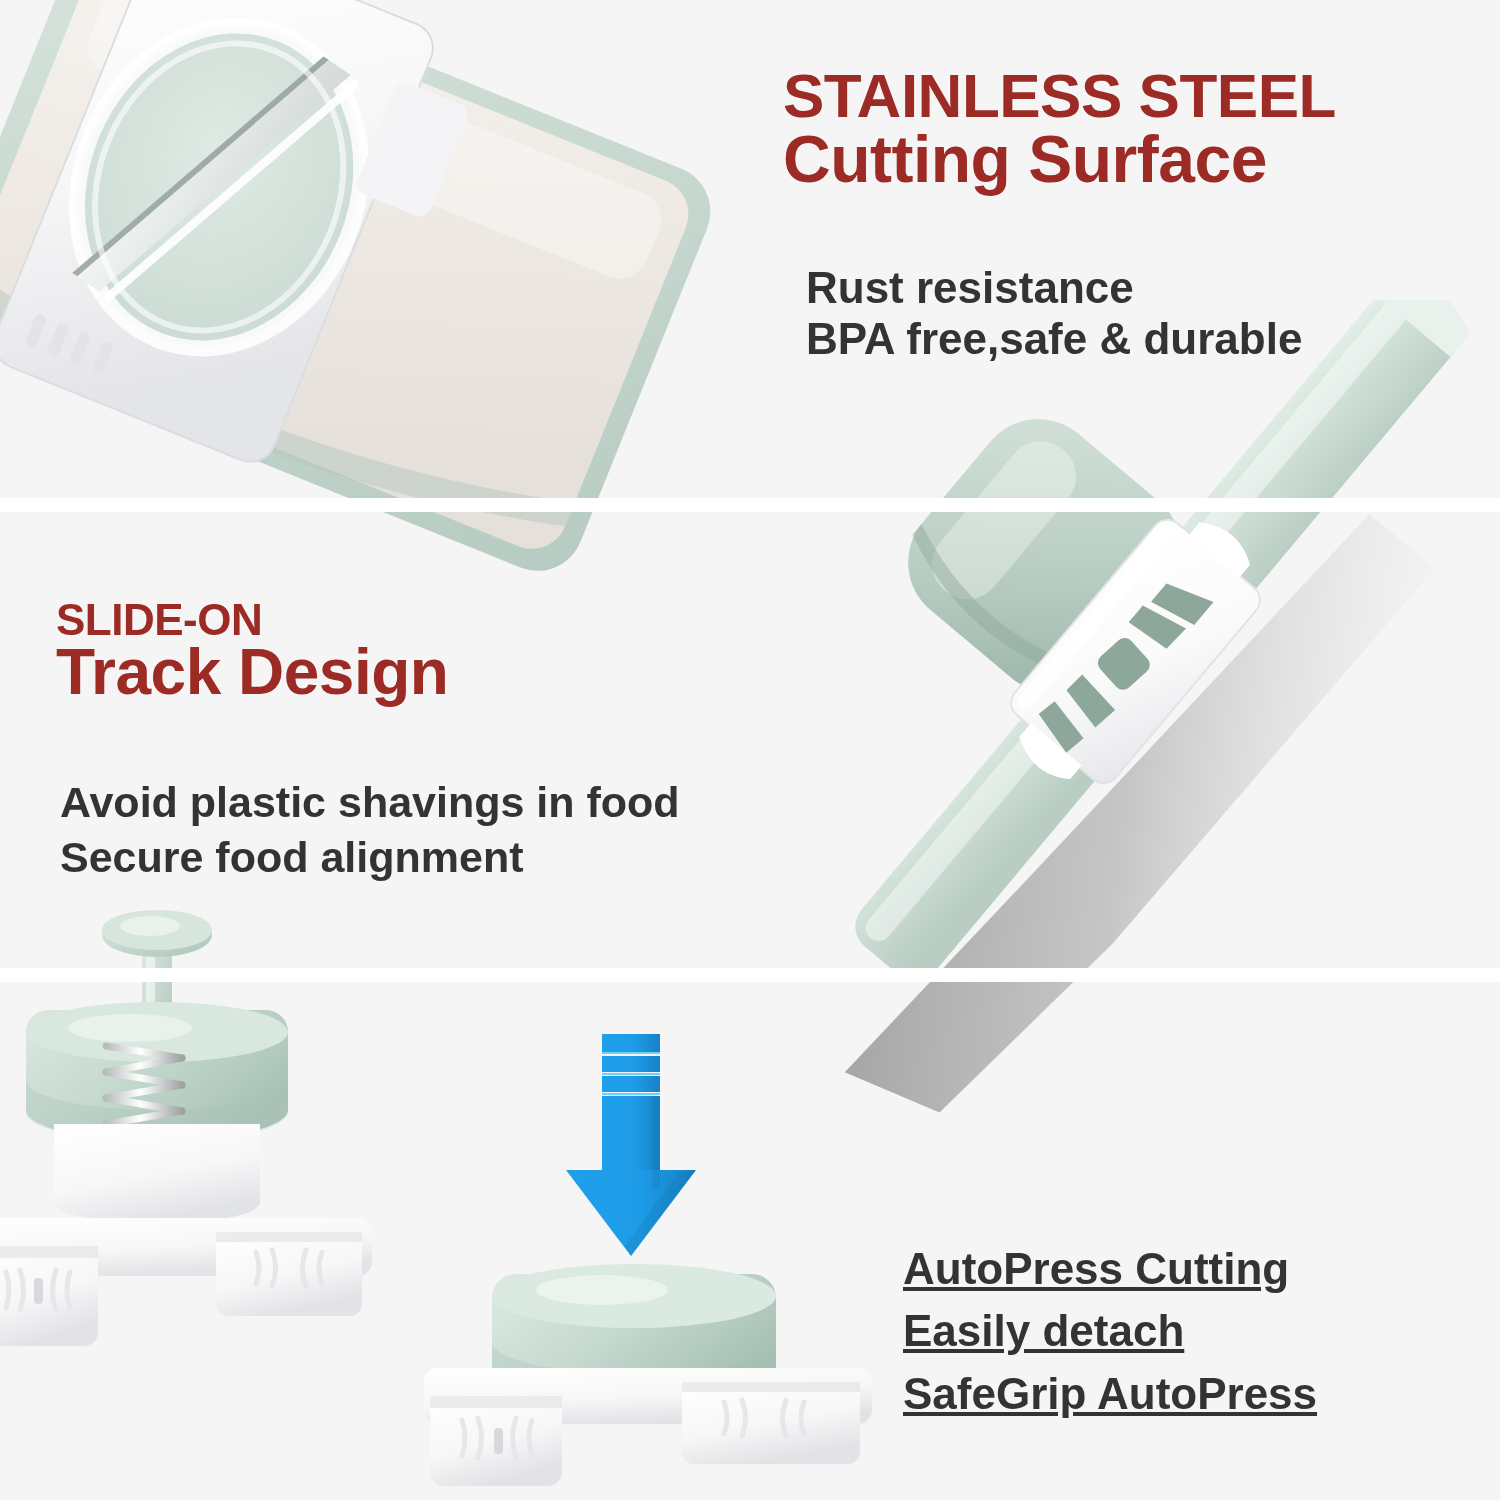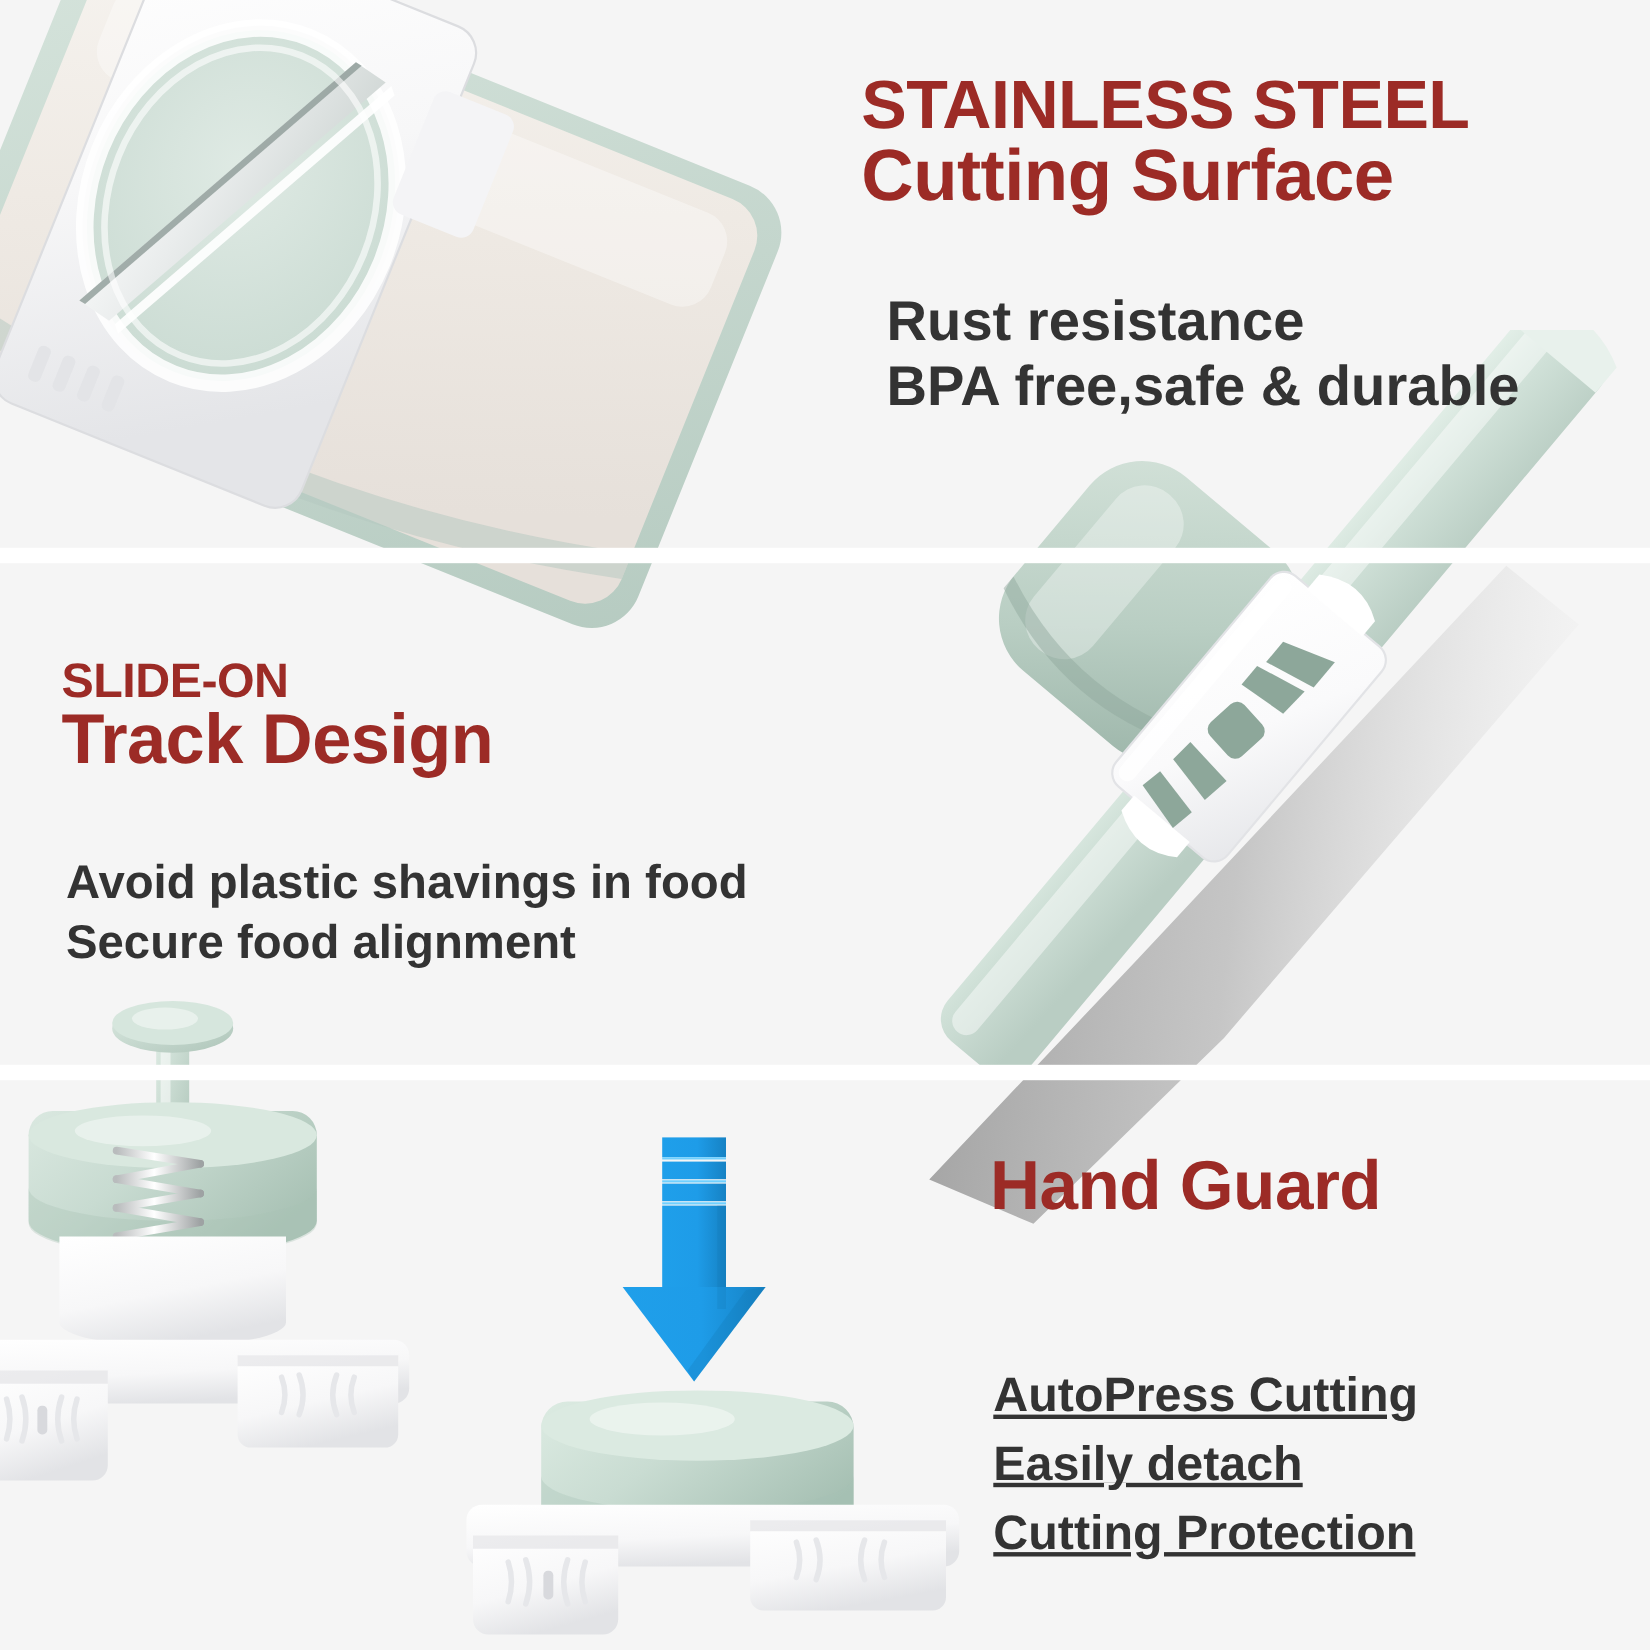--- a/index.html
+++ b/index.html
@@ -49,21 +49,21 @@
     font-stretch: condensed;
     z-index: 60;
   }
   .bullets span {
     display: block;
     white-space: nowrap;
   }
 
   
   #sec1-head { left: 783px; top: 66px; }
-  #sec1-bullets { left: 806px; top: 262px; font-size: 51px; line-height: 1.16; }
+  #sec1-bullets { left: 806px; top: 262px; font-size: 44px; line-height: 1.16; }
 
   
   #sec2-head { left: 56px; top: 598px; }
   #sec2-head .l1 { font-size: 44px; }
   #sec2-head .l2 { font-size: 64px; }
   #sec2-bullets { left: 60px; top: 775px; font-size: 43px; line-height: 1.28; }
 
   
   #sec3-head { left: 900px; top: 1048px; }
   #sec3-head .l1 { font-size: 58px; }
@@ -383,21 +383,20 @@
   <div id="sec2-head" class="headline">
     <span class="l1">SLIDE-ON</span>
     <span class="l2">Track Design</span>
   </div>
   <div id="sec2-bullets" class="bullets">
     <span>Avoid plastic shavings in food</span>
     <span>Secure food alignment</span>
   </div>
 
   <div id="sec3-head" class="headline">
-    <span class="l2">Hand Guard</span>
   </div>
   <div id="sec3-bullets" class="bullets">
     <span>AutoPress Cutting</span>
     <span>Easily detach</span>
-    <span>Cutting Protection</span>
+    <span>SafeGrip AutoPress</span>
   </div>
 
 </div>
 
 </body></html>

